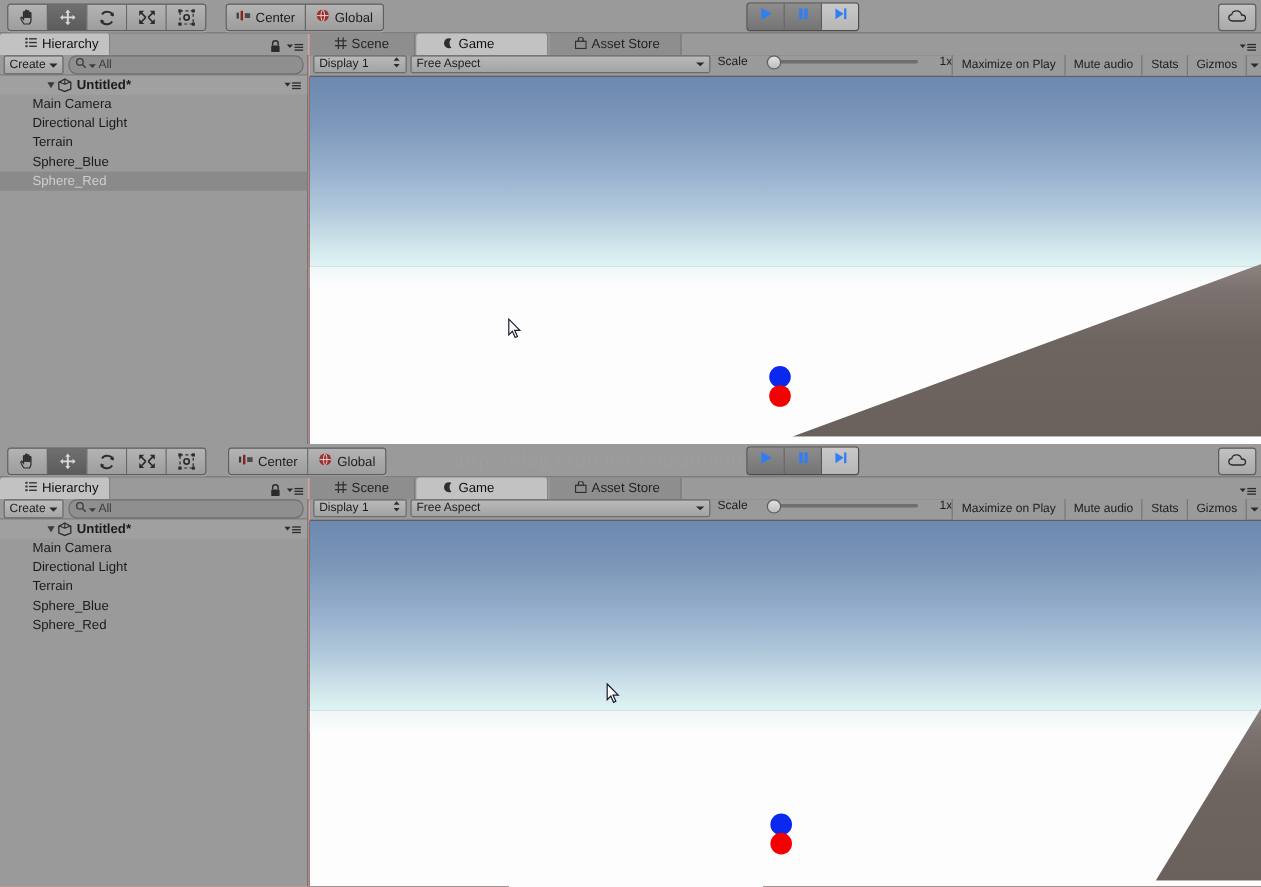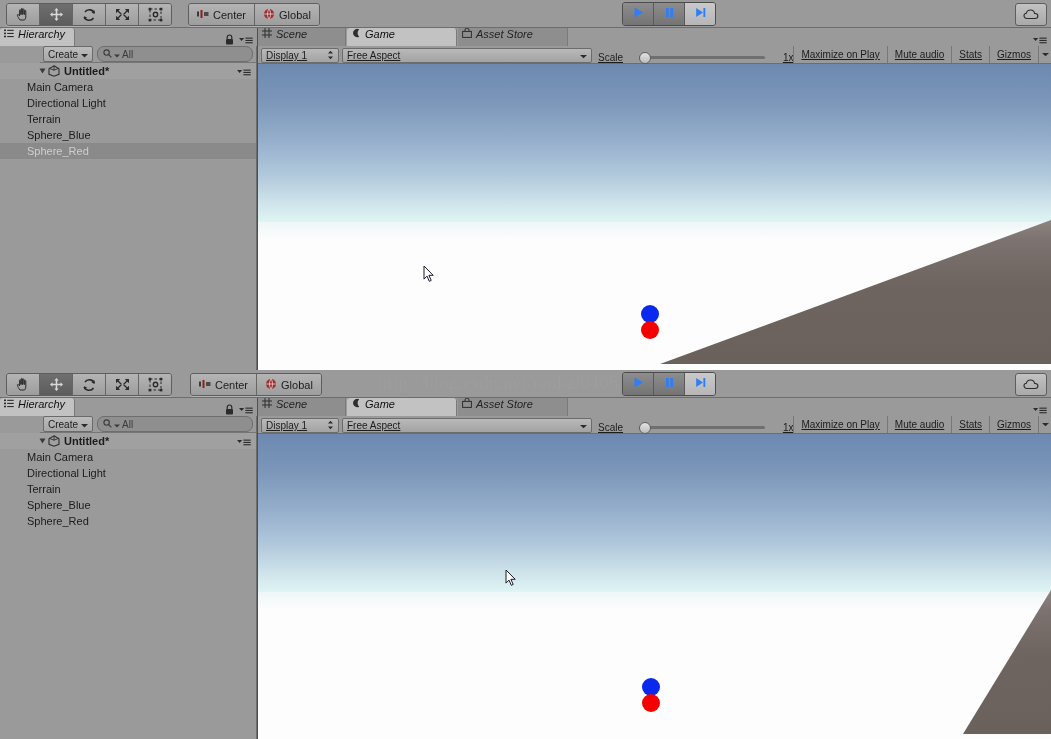--- a/index.html
+++ b/index.html
@@ -1,18 +1,18 @@
 <!DOCTYPE html>
 <html><head>
 <meta charset="utf-8">
 <style>
   html,body{margin:0;padding:0;background:#808080;}
   body{width:1051px;height:739px;overflow:hidden;font-family:"Liberation Sans",sans-serif;
        -webkit-font-smoothing:none;}
-  .editor{position:absolute;left:0;width:1051px;background:#1d4ed8;overflow:hidden;}
+  .editor{position:absolute;left:0;width:1051px;background:#fca5a5;overflow:hidden;}
   #panel-top{top:0;height:370px;}
   #panel-bottom{top:370px;height:369px;}
 
   
   .toolbar{position:relative;height:28px;background:#9a9a9a;
            border-bottom:1px solid #6d6d6d;box-sizing:border-box;}
   .tool-group{position:absolute;left:6px;top:3px;display:flex;
               border:1px solid #5e5e5e;border-radius:3px;overflow:hidden;
               box-shadow:0 1px 0 rgba(255,255,255,.25);}
   .tbtn{width:32px;height:21px;background:linear-gradient(#b4b4b4,#9d9d9d);
@@ -41,51 +41,51 @@
   .cloud-btn{position:absolute;right:4px;top:3px;width:30px;height:21px;
              background:linear-gradient(#c2c2c2,#a9a9a9);border:1px solid #5e5e5e;
              border-radius:3px;display:flex;align-items:center;justify-content:center;cursor:pointer;}
 
   
   .row{position:relative;}
   .hier-col{position:absolute;left:0;width:257px;top:0;bottom:0;}
   .game-col{position:absolute;left:258px;right:0;top:0;bottom:0;}
 
   .tabbar{position:relative;height:18px;background:#9a9a9a;border-bottom:1px solid #6a6a6a;}
-  .tab{position:absolute;top:0;height:18px;display:flex;gap:4px;
-       padding:0 9px 0 4px;font-size:11px;color:#232323;cursor:pointer;
-       background:#8e8e8e;border-right:1px solid #7a7a7a;box-sizing:border-box;font-style:italic;}
+  .tab{position:absolute;top:0;height:18px;display:flex;align-items:center;gap:4px;
+       padding:0 9px 0 21px;font-size:11px;color:#232323;cursor:pointer;
+       background:#8e8e8e;border-right:1px solid #7a7a7a;box-sizing:border-box;}
   .tab.sel{background:#c2c2c2;border-radius:3px 3px 0 0;color:#101010;}
   .lockrow{position:absolute;right:4px;top:3px;display:flex;align-items:center;gap:5px;}
 
   
   .hier-body{position:absolute;left:0;right:0;top:18px;bottom:0;background:#9a9a9a;
              border-right:1px solid #6d6d6d;box-sizing:border-box;}
   .hier-tools{height:17px;background:#9a9a9a;display:flex;align-items:center;
-              padding:0 3px;gap:4px;border-bottom:1px solid #767676;box-sizing:border-box;margin-left:40px;}
+              padding:0 3px;gap:4px;border-bottom:1px solid #767676;box-sizing:border-box;}
   .create-btn{height:14px;padding:0 4px;display:flex;align-items:center;gap:3px;
               background:linear-gradient(#bdbdbd,#a6a6a6);border:1px solid #6a6a6a;
               border-radius:2px;font-size:10px;color:#1c1c1c;cursor:pointer;}
   .search-box{flex:1;height:14px;background:#8f8f8f;border:1px solid #6e6e6e;
               border-radius:7px;display:flex;align-items:center;padding:0 5px;gap:2px;
               font-size:10px;color:#3b3b3b;cursor:text;}
   .tree{font-size:11px;color:#1b1b1b;}
   .trow{height:16px;display:flex;align-items:center;padding-left:4px;cursor:pointer;
         white-space:nowrap;}
   .trow.scene{font-weight:bold;background:#a0a0a0;position:relative;padding-left:40px;}
   .trow.sel{background:#8a8a8a;color:#cfcfcf;}
   .tri{width:0;height:0;border-left:5px solid #3a3a3a;border-top:3.5px solid transparent;
        border-bottom:3.5px solid transparent;margin-right:3px;transform:rotate(90deg);}
   .child{padding-left:27px;}
   .ham{position:absolute;right:5px;top:4px;}
 
   
   .game-body{position:absolute;left:0;right:0;top:18px;bottom:0;}
-  .game-tools{height:18px;background:#9a9a9a;display:flex;align-items:flex-end;
-              font-size:10px;color:#1c1c1c;border-bottom:1px solid #6d6d6d;box-sizing:border-box;text-decoration:underline;}
+  .game-tools{height:18px;background:#9a9a9a;display:flex;align-items:flex-start;
+              font-size:10px;color:#1c1c1c;border-bottom:1px solid #6d6d6d;box-sizing:border-box;}
   .gt-drop{height:15px;display:flex;align-items:center;justify-content:space-between;
            padding:0 4px;background:linear-gradient(#b9b9b9,#a3a3a3);border:1px solid #6c6c6c;
            border-radius:2px;margin-left:3px;cursor:pointer;box-sizing:border-box;}
   .gt-scale{display:flex;align-items:center;gap:16px;margin-left:6px;flex:1;}
   .slider-track{position:relative;height:3px;background:#6f6f6f;border-radius:2px;
                 flex:1;max-width:150px;}
   .slider-knob{position:absolute;left:0;top:-4px;width:10px;height:10px;border-radius:50%;
                background:linear-gradient(#e2e2e2,#bdbdbd);border:1px solid #5f5f5f;cursor:pointer;}
   .gt-right{display:flex;align-items:center;margin-left:auto;}
   .gt-btn{height:17px;padding:0 7px;display:flex;align-items:center;

